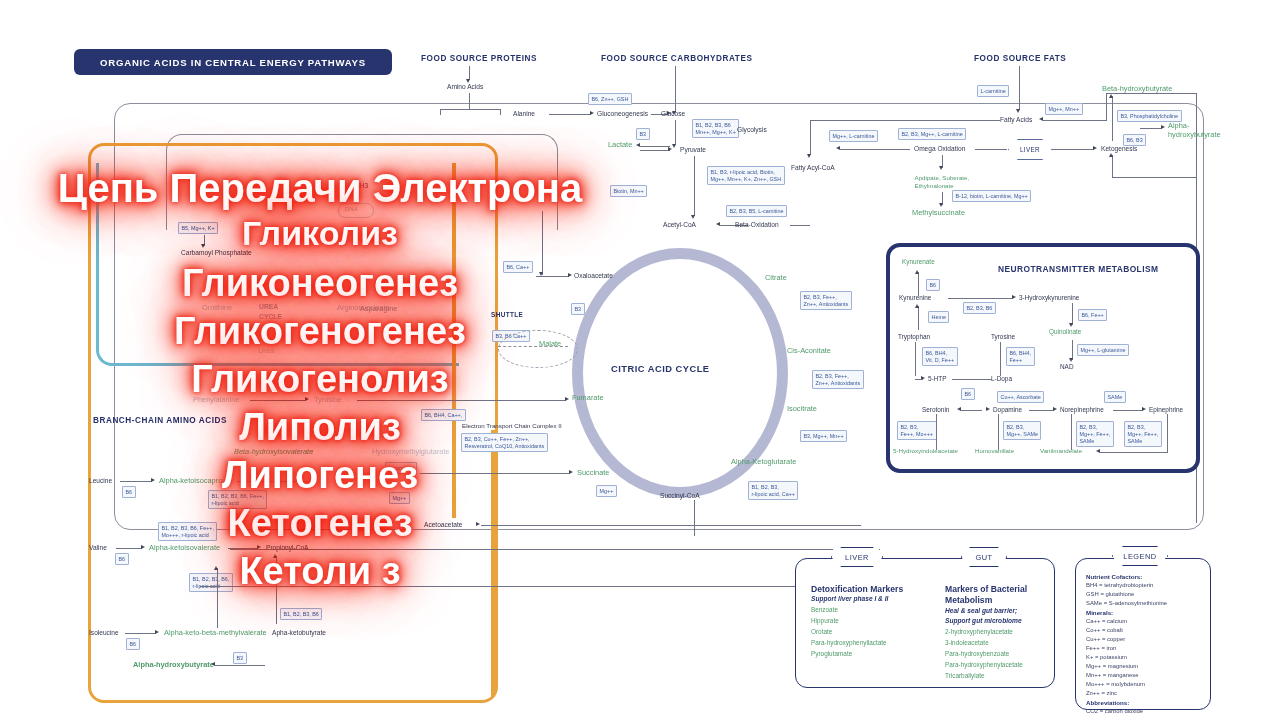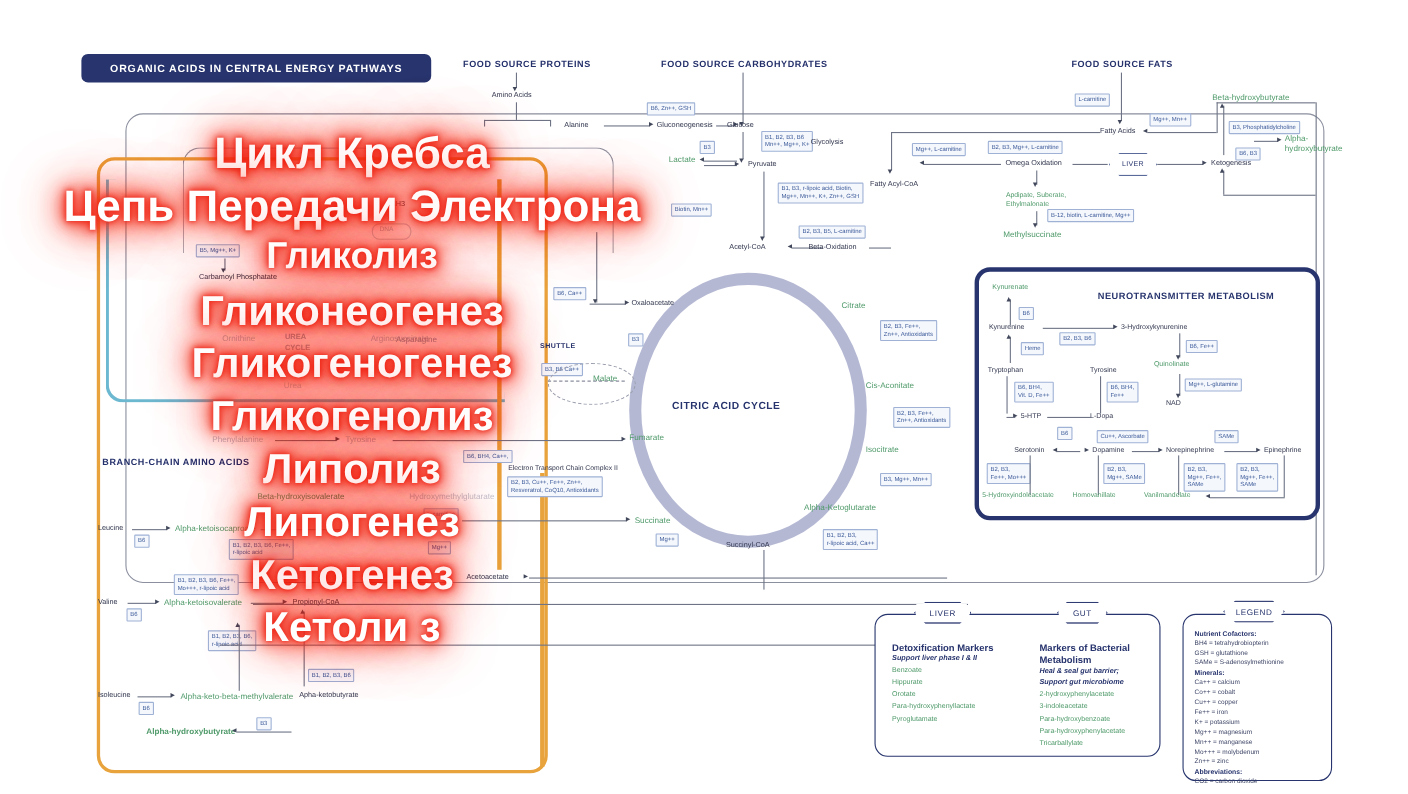--- a/index.html
+++ b/index.html
@@ -333,21 +333,21 @@
   <div class="ln lv" style="left:1167px;top:414px;height:38px;"></div>
   <div class="ln lh" style="left:1100px;top:452px;width:68px;"></div>
   <div class="ar ar-l" style="left:1096px;top:449.4px;"></div>
 
   <div class="t metg" style="left:893px;top:448px;font-size:6.2px;">5-Hydroxyindoleacetate</div>
   <div class="t metg" style="left:975px;top:448px;font-size:6.2px;">Homovanillate</div>
   <div class="t metg" style="left:1040px;top:448px;font-size:6.2px;">Vanilmandelate</div>
 
   <div class="t hdr" style="left:93px;top:417px;font-size:8.2px;">BRANCH-CHAIN AMINO ACIDS</div>
 
-  <div class="t metg" style="left:234px;top:448px;">Beta-hydroxyisovalerate</div>
+  <div class="t metg" style="left:234px;top:448px;font-style:italic;">Beta-hydroxyisovalerate</div>
   <div class="t metg" style="left:372px;top:448px;color:#c3c6d2;">Hydroxymethylglutarate</div>
 
   <div class="lbl" style="left:89px;top:477px;">Leucine</div>
   <div class="ln lh" style="left:120px;top:481px;width:32px;"></div>
   <div class="ar ar-r" style="left:151px;top:478.4px;"></div>
   <div class="cof" style="left:122px;top:486px;">B6</div>
   <div class="t metg" style="left:159px;top:477px;">Alpha-ketoisocaproate</div>
   <div class="ln lh" style="left:237px;top:481px;width:78px;"></div>
   <div class="cof" style="left:208px;top:490px;">B1, B2, B3, B6, Fe++,
 r-lipoic acid</div>
@@ -446,21 +446,20 @@
   <div class="leg-li" style="left:1086px;top:654px;">K+ = potassium</div>
   <div class="leg-li" style="left:1086px;top:663px;">Mg++ = magnesium</div>
   <div class="leg-li" style="left:1086px;top:672px;">Mn++ = manganese</div>
   <div class="leg-li" style="left:1086px;top:681px;">Mo+++ = molybdenum</div>
   <div class="leg-li" style="left:1086px;top:690px;">Zn++ = zinc</div>
 
   <div class="leg-h" style="left:1086px;top:699px;">Abbreviations:</div>
   <div class="leg-li" style="left:1086px;top:708px;">CO2 = carbon dioxide</div>
 
   <div id="overlay">
-    <div class="ov" style="top:118px;font-size:40px;">Цикл Кребса</div>
     <div class="ov" style="top:166px;font-size:40px;">Цепь Передачи Электрона</div>
     <div class="ov" style="top:214px;font-size:34px;">Гликолиз</div>
     <div class="ov" style="top:262px;font-size:38px;">Гликонеогенез</div>
     <div class="ov" style="top:310px;font-size:38px;">Гликогеногенез</div>
     <div class="ov" style="top:358px;font-size:38px;">Гликогенолиз</div>
     <div class="ov" style="top:406px;font-size:38px;">Липолиз</div>
     <div class="ov" style="top:502px;font-size:38px;">Кетогенез</div>
     <div class="ov" style="top:454px;font-size:38px;">Липогенез</div>
     <div class="ov" style="top:550px;font-size:38px;">Кетоли з</div>
   </div>

